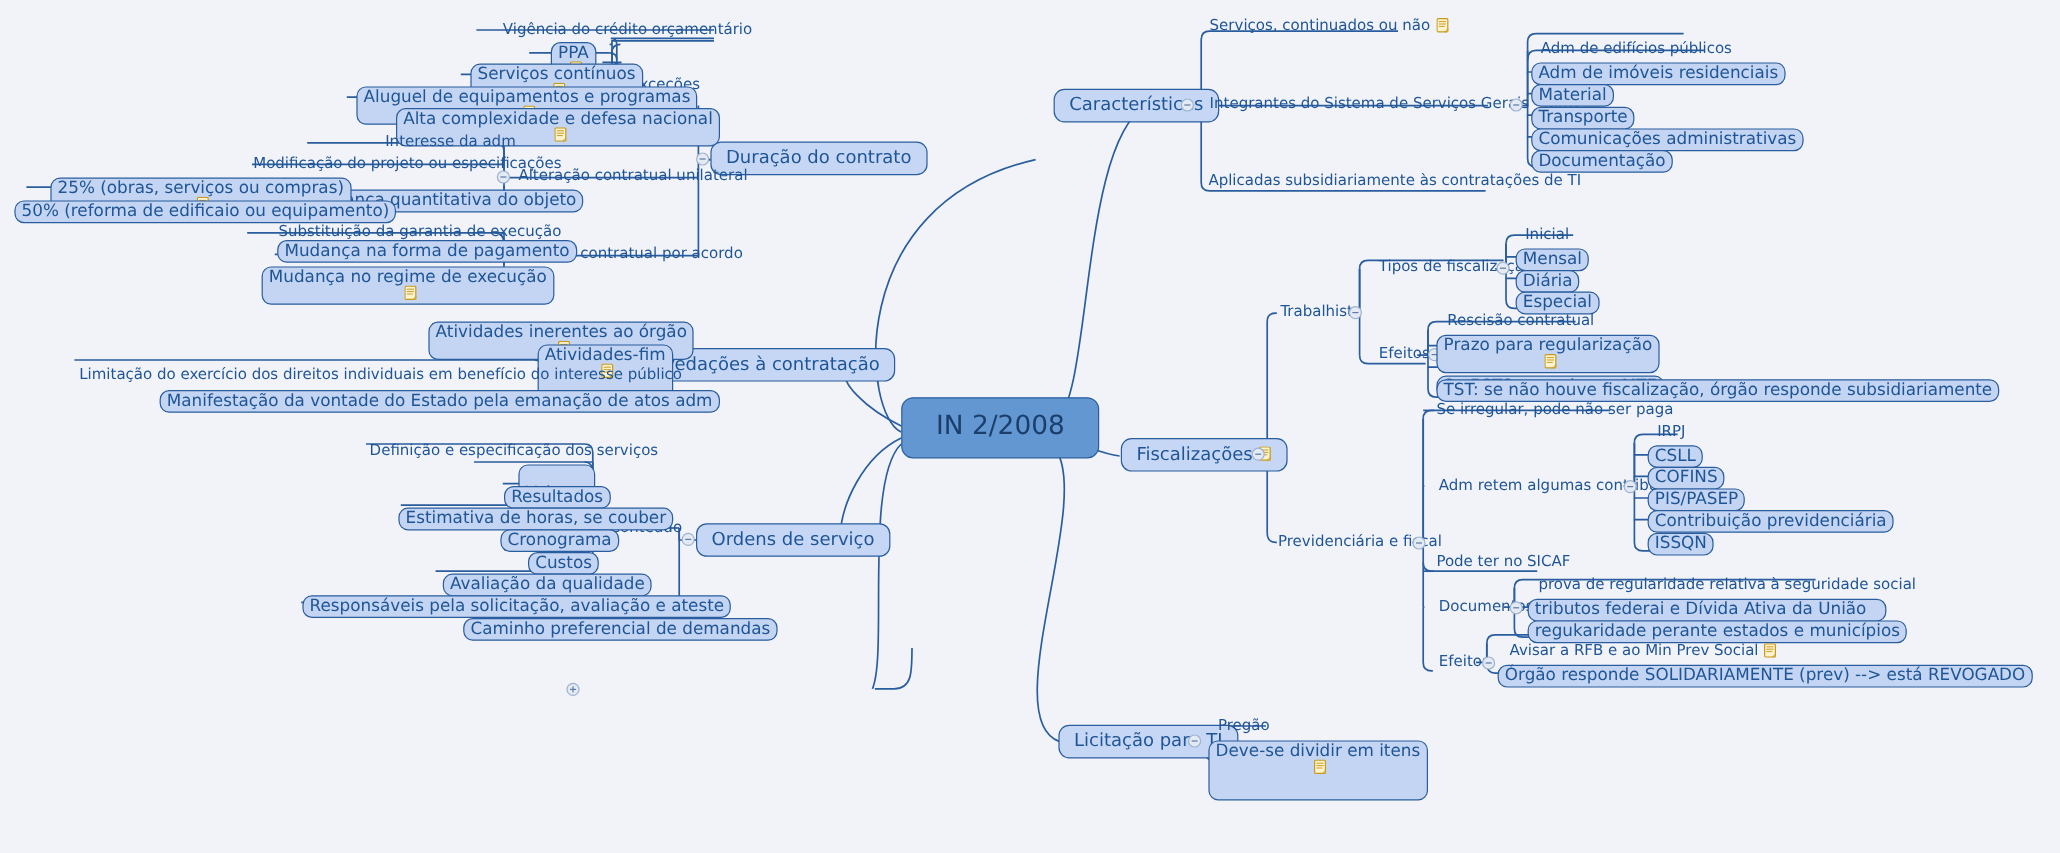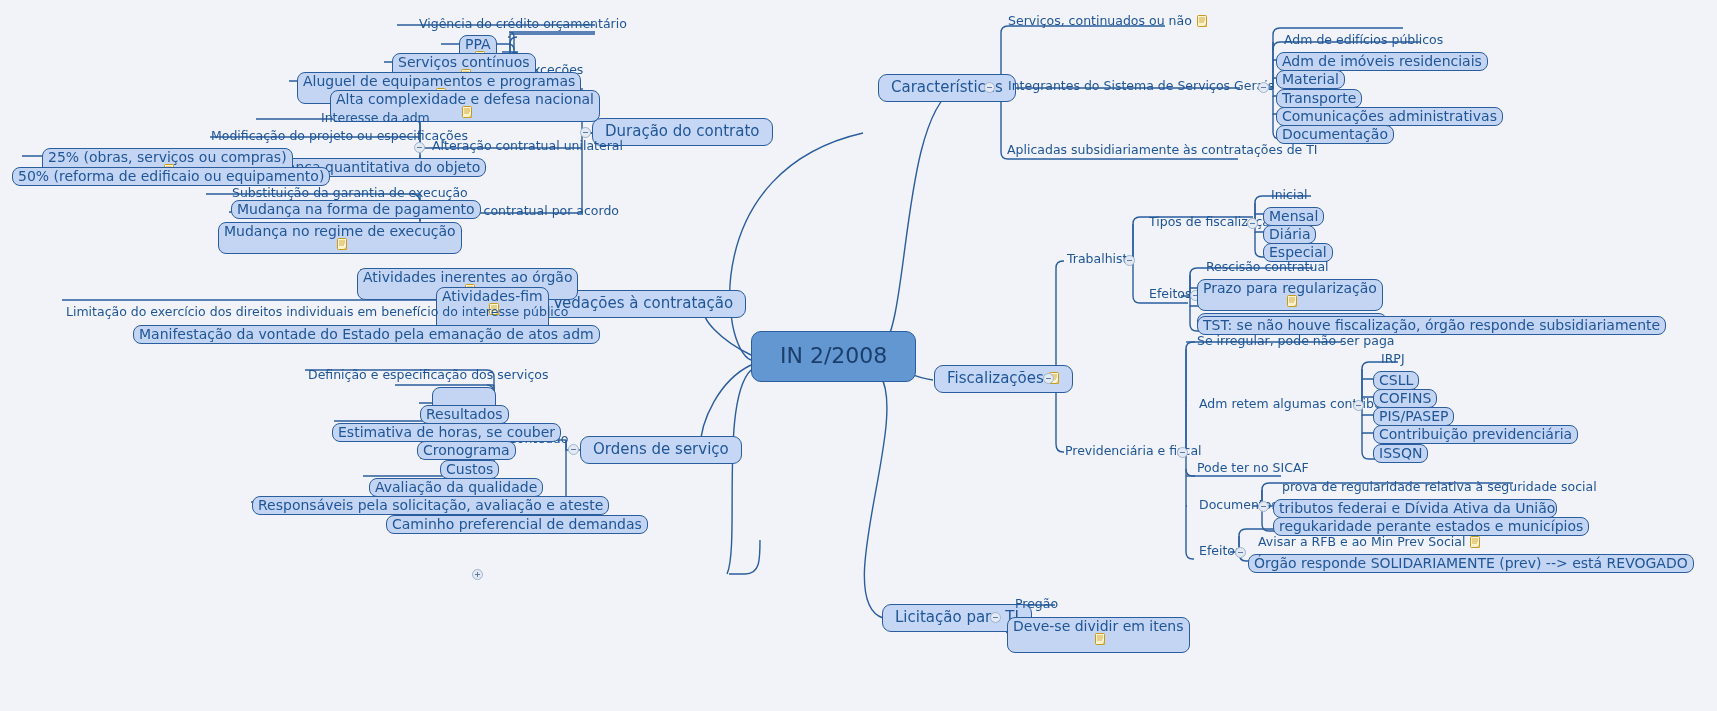--- a/index.html
+++ b/index.html
@@ -389,21 +389,21 @@
   <div class="node leaf boxed" style="left:357px;top:268px;padding:1px 5px 2px 5px;">
     <span class="txt">Atividades inerentes ao órgão</span>
     <span class="note-icon">
         <svg viewBox="0 0 11 13">
           <rect x="0.5" y="0.5" width="9" height="11" rx="1" fill="#fdf3cf" stroke="#c79a1e"></rect>
           <path d="M9.5 9 L9.5 11.5 L7 11.5 Z" fill="#e8c96a" stroke="#c79a1e" stroke-width=".6"></path>
           <path d="M2 3h6M2 5h6M2 7h5" stroke="#c79a1e" stroke-width=".8"></path>
         </svg>
       </span>
   </div>
-  <div class="node leaf boxed" style="left:436px;top:287px;padding:1px 5px 18px 5px;text-align:center;">
+  <div class="node leaf boxed" style="left:448px;top:287px;padding:1px 5px 18px 5px;text-align:center;">
     <span class="txt">Atividades-fim</span>
     <span class="note-icon">
         <svg viewBox="0 0 11 13">
           <rect x="0.5" y="0.5" width="9" height="11" rx="1" fill="#fdf3cf" stroke="#c79a1e"></rect>
           <path d="M9.5 9 L9.5 11.5 L7 11.5 Z" fill="#e8c96a" stroke="#c79a1e" stroke-width=".6"></path>
           <path d="M2 3h6M2 5h6M2 7h5" stroke="#c79a1e" stroke-width=".8"></path>
         </svg>
       </span>
   </div>
   <div class="node leaf boxed" style="left:133px;top:325px;padding:1px 5px 2px 5px;">
@@ -599,21 +599,21 @@
   </div>
 
   <div class="node leaf" style="left:1196px;top:499px;">
     <span class="txt">Documentos</span>
   </div>
   <div class="toggle" style="left:1258px;top:501px;"></div>
 
   <div class="node leaf" style="left:1279px;top:481px;">
     <span class="txt">prova de regularidade relativa à seguridade social</span>
   </div>
-  <div class="node leaf boxed" style="left:1273px;top:499px;padding:1px 1px 2px 5px;">
+  <div class="node leaf boxed" style="left:1273px;top:499px;padding:1px 16px 2px 5px;">
     <span class="txt">tributos federai e Dívida Ativa da União</span>
   </div>
   <div class="node leaf boxed" style="left:1273px;top:517px;padding:1px 5px 2px 5px;">
     <span class="txt">regukaridade perante estados e municípios</span>
   </div>
 
   <div class="node leaf" style="left:1196px;top:545px;">
     <span class="txt">Efeitos</span>
   </div>
   <div class="toggle" style="left:1235px;top:547px;"></div>
@@ -633,21 +633,21 @@
   </div>
 
   <div class="node branch" style="left:882px;top:604px;">
     <span class="txt">Licitação para TI</span>
   </div>
   <div class="toggle" style="left:990px;top:612px;"></div>
 
   <div class="node leaf" style="left:1012px;top:598px;">
     <span class="txt">Pregão</span>
   </div>
-  <div class="node leaf boxed" style="left:1007px;top:617px;padding:1px 5px 6px 5px;">
+  <div class="node leaf boxed" style="left:1007px;top:617px;padding:1px 5px 20px 5px;">
     <span class="txt">Deve-se dividir em itens</span>
     <span class="note-icon">
         <svg viewBox="0 0 11 13">
           <rect x="0.5" y="0.5" width="9" height="11" rx="1" fill="#fdf3cf" stroke="#c79a1e"></rect>
           <path d="M9.5 9 L9.5 11.5 L7 11.5 Z" fill="#e8c96a" stroke="#c79a1e" stroke-width=".6"></path>
           <path d="M2 3h6M2 5h6M2 7h5" stroke="#c79a1e" stroke-width=".8"></path>
         </svg>
       </span>
   </div>
 

